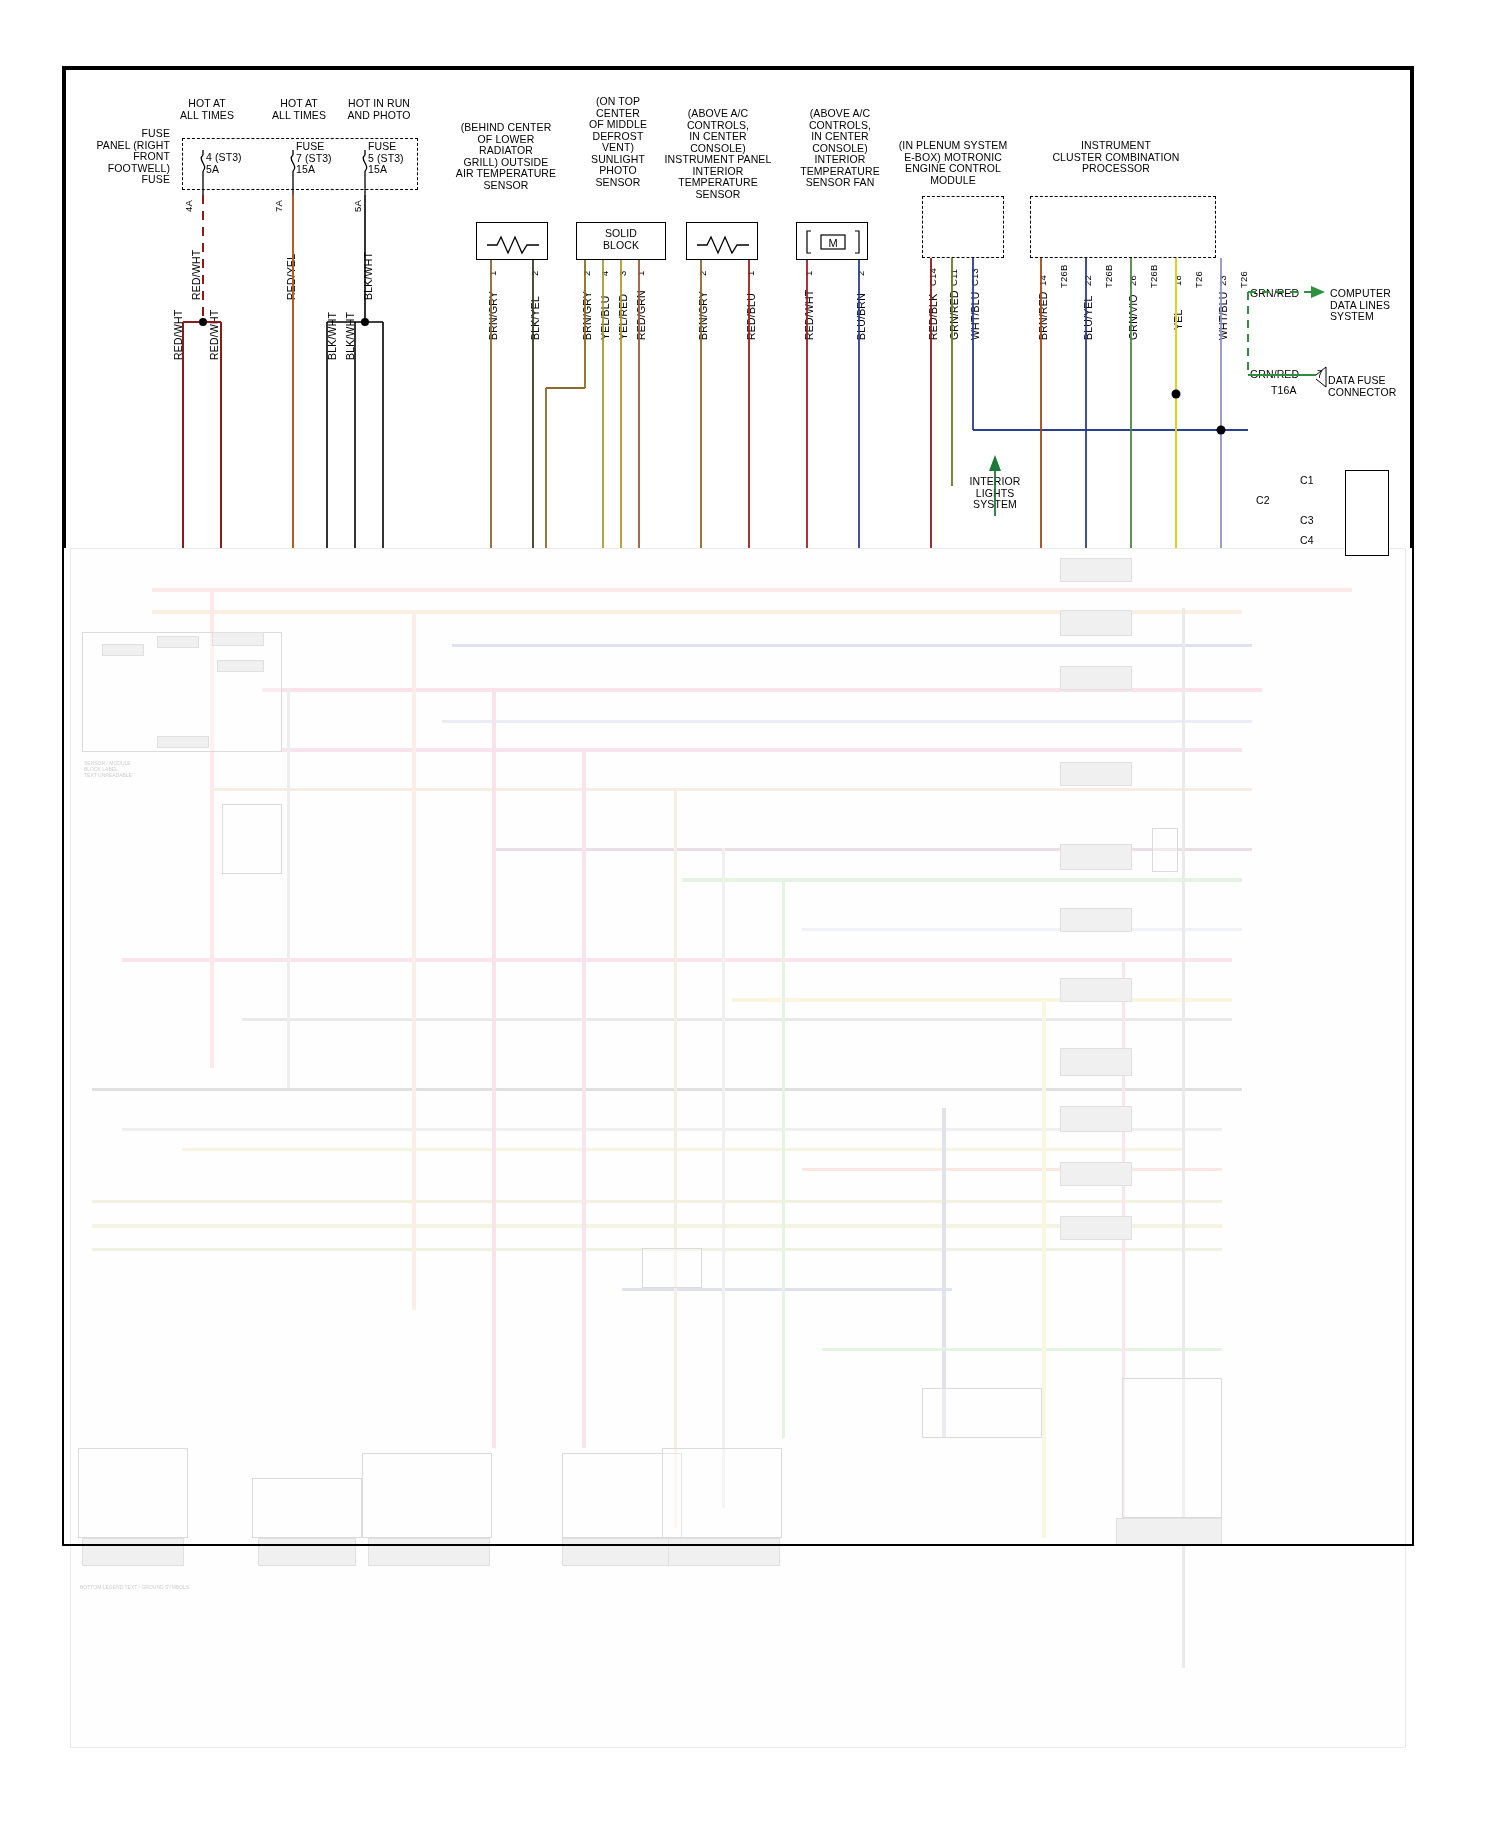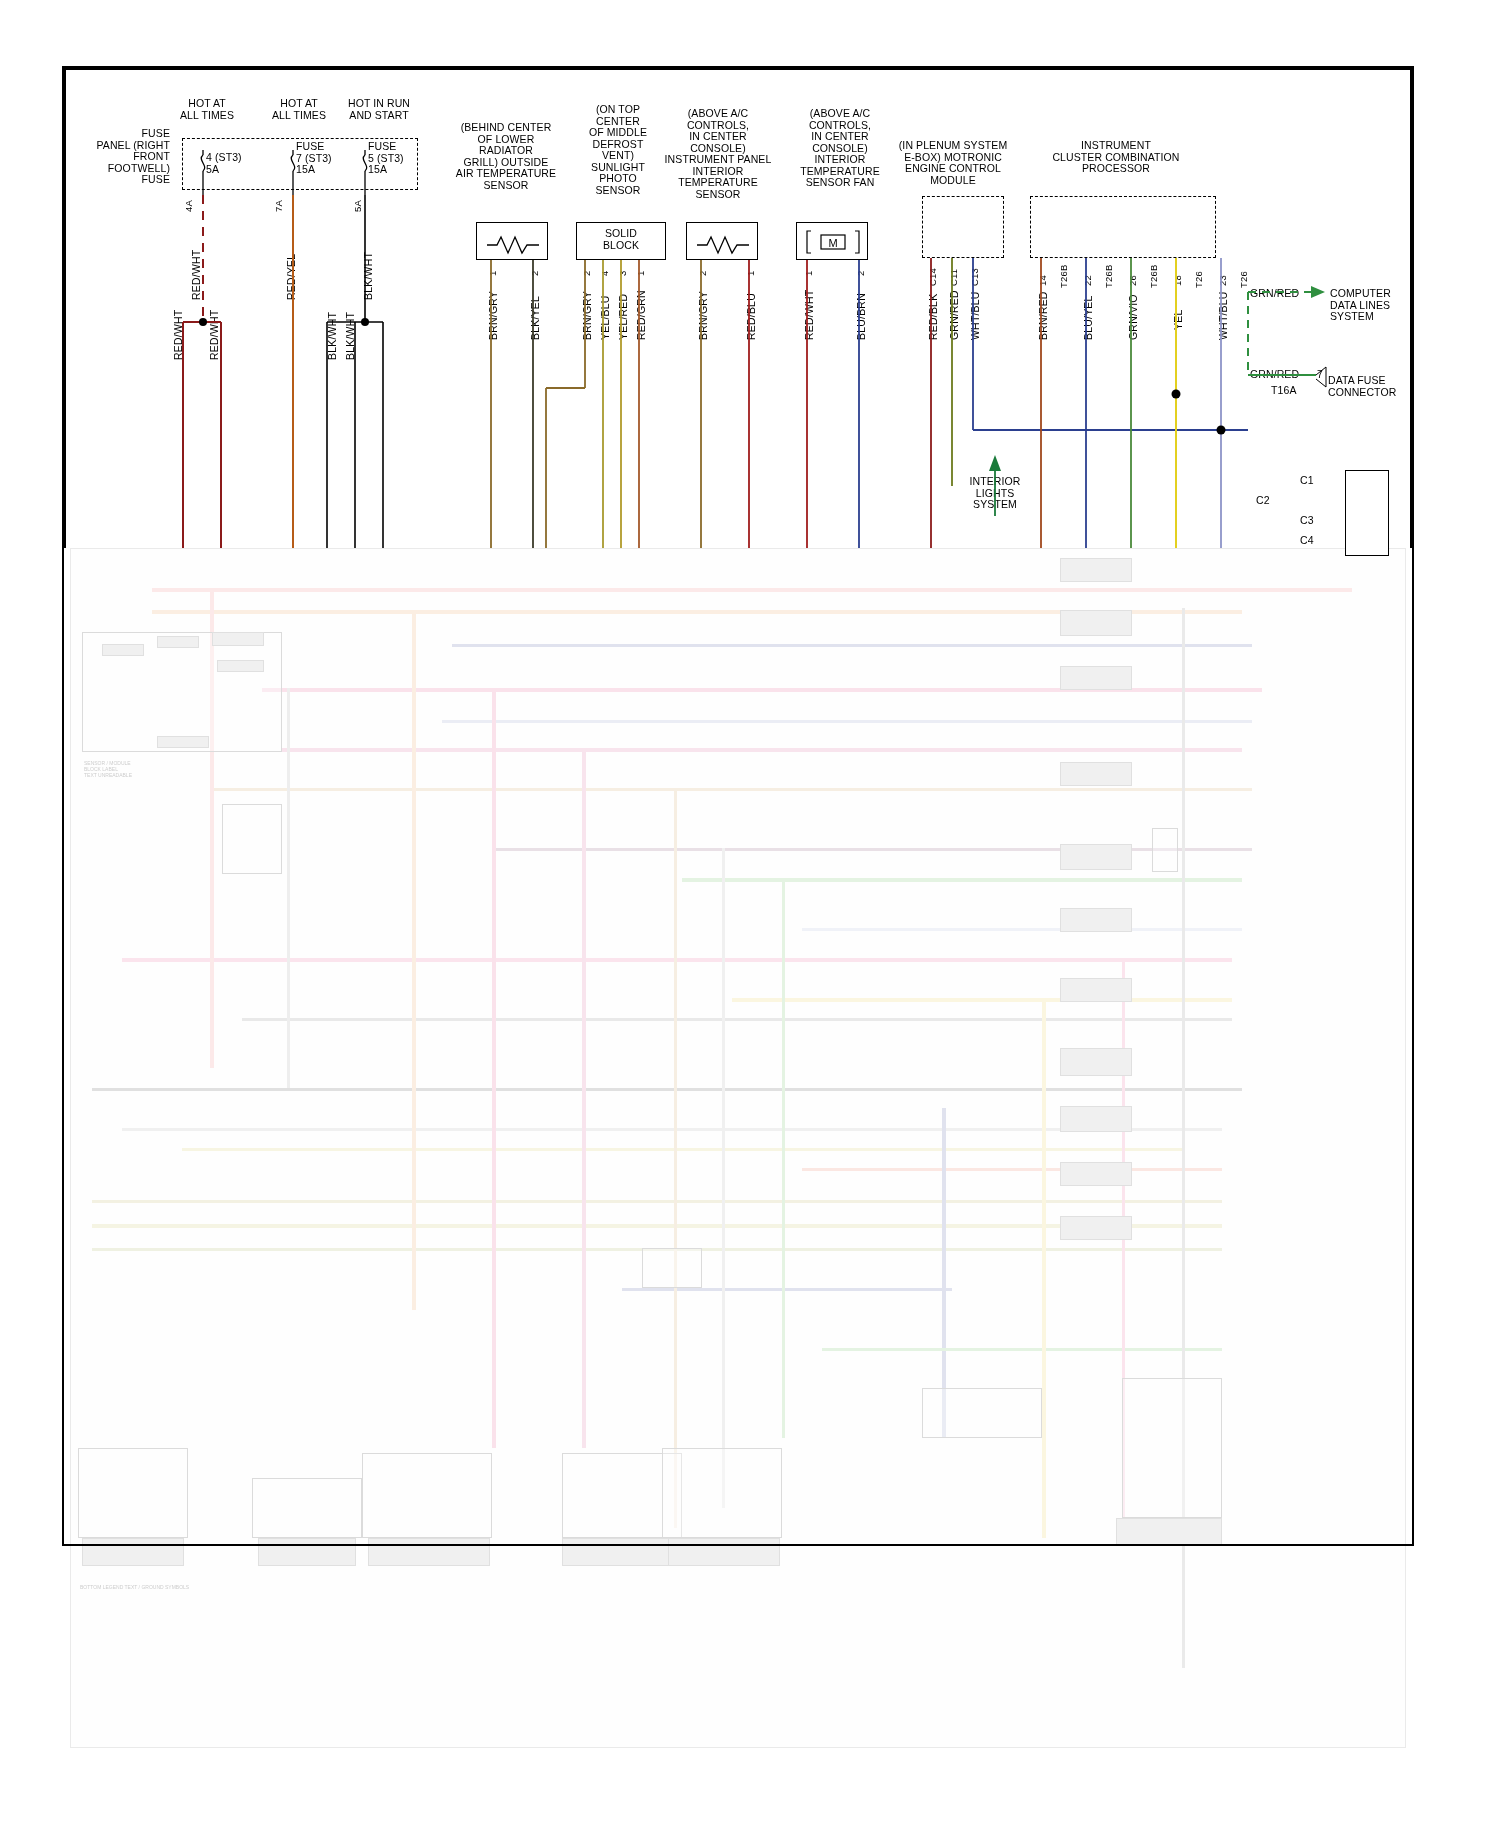--- a/index.html
+++ b/index.html
@@ -119,21 +119,21 @@
 
   <div style="position:absolute;left:64px;top:68px;width:1348px;height:480px;background:#fff;"></div>
   <div style="position:absolute;left:62px;top:66px;width:1352px;height:1480px;border:2px solid #000;box-sizing:border-box;pointer-events:none;"></div>
   <div style="position:absolute;left:64px;top:68px;width:1348px;height:2px;background:#000;"></div>
 
   <div class="txt" style="left:152px;top:98px;width:110px;">HOT AT
 ALL TIMES</div>
   <div class="txt" style="left:244px;top:98px;width:110px;">HOT AT
 ALL TIMES</div>
   <div class="txt" style="left:324px;top:98px;width:110px;">HOT IN RUN
-AND START</div>
+AND PHOTO</div>
 
   <div class="txt r" style="left:80px;top:128px;width:90px;">FUSE
 PANEL (RIGHT
 FRONT
 FOOTWELL)
 FUSE</div>
 
   <div class="dashbox" style="left:182px;top:138px;width:236px;height:52px;border-width:1.2px;"></div>
 
   <svg class="fuse" style="left:196px;top:150px;" viewBox="0 0 14 26">
@@ -164,21 +164,21 @@
   <div class="vtxt sm" style="left:183px;top:212px;">4A</div>
   <div class="vtxt sm" style="left:273px;top:212px;">7A</div>
   <div class="vtxt sm" style="left:352px;top:212px;">5A</div>
 
   <div class="txt" style="left:448px;top:122px;width:116px;">(BEHIND CENTER
 OF LOWER
 RADIATOR
 GRILL) OUTSIDE
 AIR TEMPERATURE
 SENSOR</div>
-  <div class="txt" style="left:570px;top:104px;width:96px;">(ON TOP
+  <div class="txt" style="left:570px;top:96px;width:96px;">(ON TOP
 CENTER
 OF MIDDLE
 DEFROST
 VENT)
 SUNLIGHT
 PHOTO
 SENSOR</div>
   <div class="txt" style="left:660px;top:108px;width:116px;">(ABOVE A/C
 CONTROLS,
 IN CENTER

